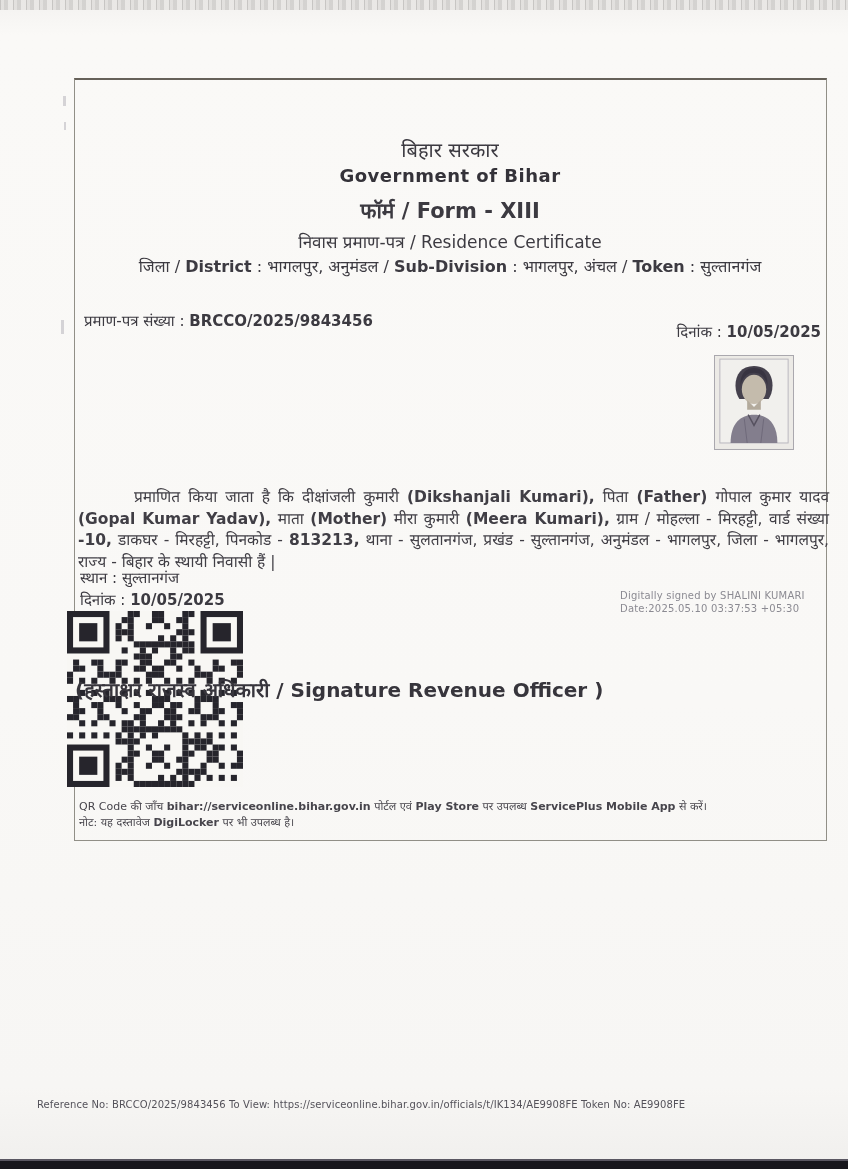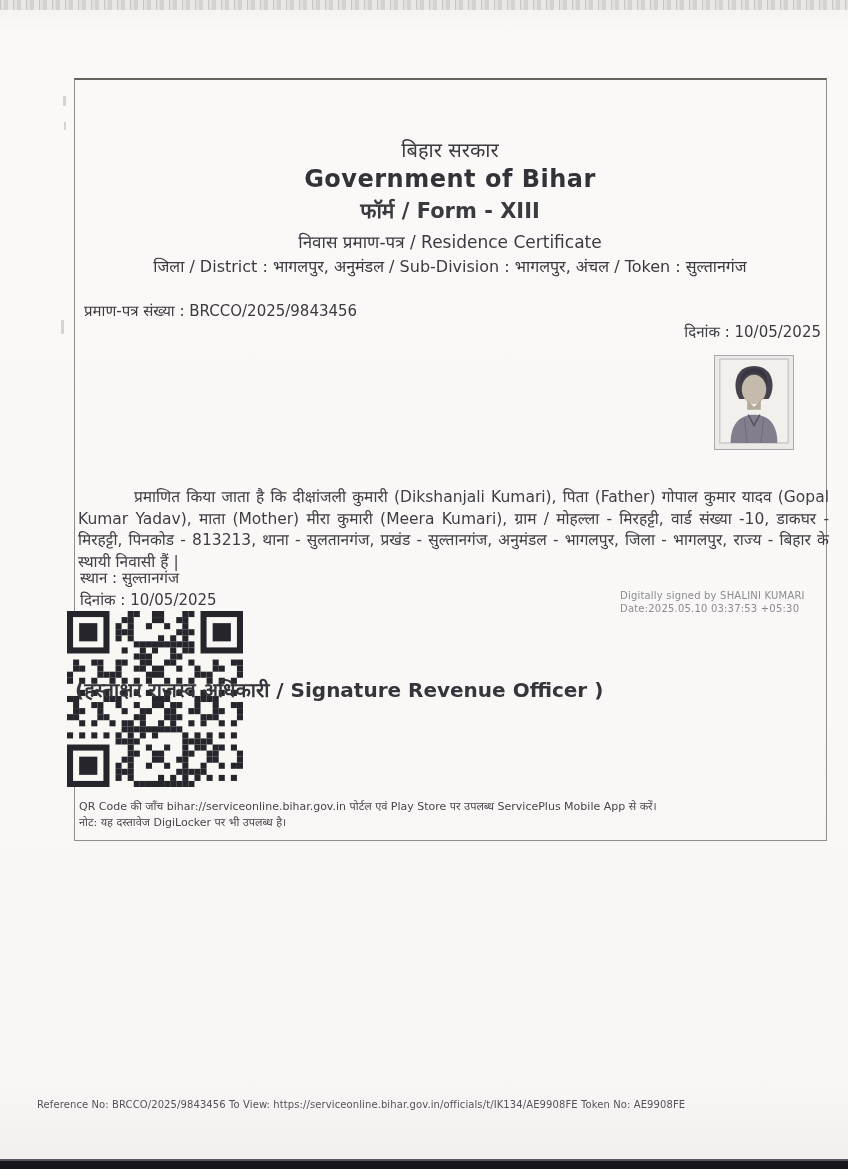--- a/index.html
+++ b/index.html
@@ -5,32 +5,32 @@
   html,body{margin:0;padding:0;background:#e9e8e6;}
   .page{
     position:relative;width:848px;height:1169px;margin:0 auto;overflow:hidden;
     background:linear-gradient(180deg,#f3f2f0 0,#faf9f7 3%,#f9f8f6 60%,#f7f6f4 93%,#f0efed 100%);
     font-family:"DejaVu Sans","Liberation Sans",sans-serif;
     color:#3c3a41;
     padding-left:11px;
   }
   .t{position:absolute;white-space:nowrap;}
   .center{left:75px;width:750px;text-align:center;}
-  .b{font-weight:normal;}
+  .b{font-weight:bold;}
   .top-strip{position:absolute;top:0;left:0;width:100%;height:10px;opacity:.8;
     background:repeating-linear-gradient(90deg,#bcbab8 0 1px,#dedcda 1px 4px,#cccac8 4px 8px,#e7e5e3 8px 13px);}
   .bottom-strip{position:absolute;bottom:0;left:0;width:100%;height:8px;background:#17161c;border-top:2px solid #595661;}
   .cert-box{position:absolute;left:74px;top:78px;width:751px;height:760px;
     border:1px solid #918f87;border-top:2px solid #666159;background:transparent;}
   .h-hi{top:136px;font-size:20px;}
-  .h-en{top:165px;font-size:24px;font-weight:bold;letter-spacing:.5px;color:#343239;}
+  .h-en{top:165px;font-size:18px;font-weight:bold;letter-spacing:.5px;color:#343239;}
   .h-form{top:196px;font-size:21px;font-weight:bold;}
   .h-title{top:230px;font-size:17px;font-weight:normal;}
   .h-district{top:255px;font-size:16px;}
-  .cert-no{left:84px;top:300px;font-size:15px;}
+  .cert-no{left:84px;top:310px;font-size:15px;}
   .date-top{left:75px;width:746px;top:321px;font-size:15px;text-align:right;}
   .photo{position:absolute;left:714px;top:355px;width:80px;height:95px;box-sizing:border-box;
     border:1px solid #aaa8ae;background:#edecE9;
     background-image:repeating-linear-gradient(0deg,rgba(95,95,150,.07) 0 1px,transparent 1px 3px);}
   .photo svg{display:block;width:100%;height:100%;}
   .body-para{position:absolute;left:70px;top:479px;width:751px;margin:8px;
     font-size:15.5px;line-height:21.5px;text-align:justify;text-indent:56px;color:#403e45;}
   .place{left:80px;top:567px;font-size:15px;}
   .date2{left:80px;top:589px;font-size:15px;}
   .qr{position:absolute;left:67px;top:611px;width:176px;height:176px;background:#f8f7f4;}

